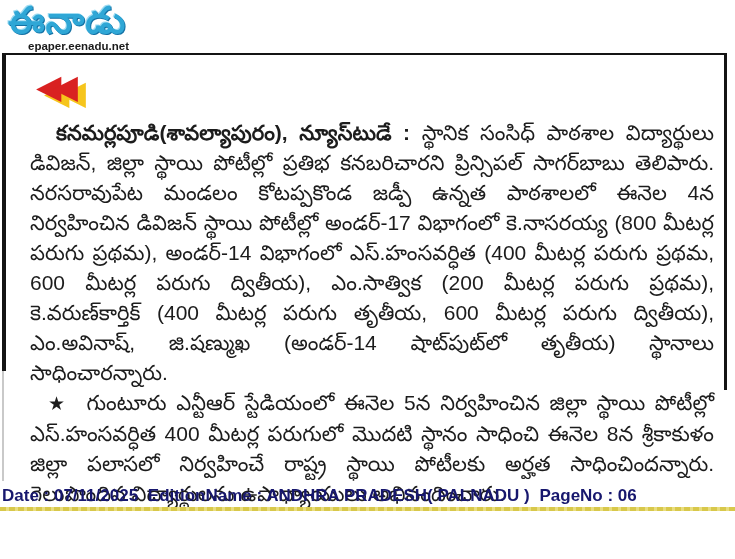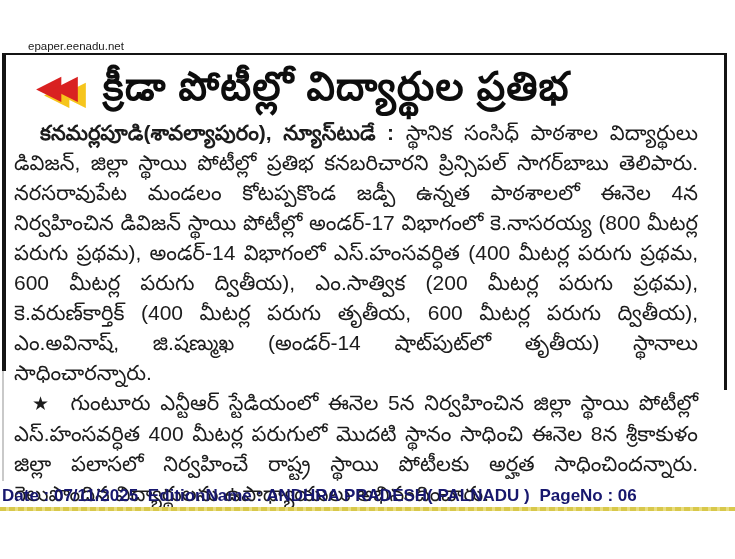--- a/index.html
+++ b/index.html
@@ -15,21 +15,21 @@
   .logo{
     position:absolute;left:8px;top:0px;
     font-size:37px;font-weight:bold;
     color:#2fa7d6;
     letter-spacing:1px;
     text-shadow:1px 1px 0 #1572a5, -1px -1px 0 #9fdcf2;
     cursor:pointer;
   }
   .site-url{
     position:absolute;left:28px;top:40px;
-    font-size:11.5px;font-weight:normal;color:#1b1b1b;
+    font-size:11.5px;font-weight:bold;color:#1b1b1b;
   }
 
   
   .border-top{position:absolute;left:6px;top:53px;width:721px;height:2px;background:#141414;}
   .border-left{position:absolute;left:2px;top:53px;width:4px;height:318px;background:#141414;}
   .border-left-faded{position:absolute;left:2px;top:371px;width:2px;height:110px;background:#c9c9c9;}
   .border-right{position:absolute;left:724px;top:53px;width:3px;height:337px;background:#141414;}
 
   
   .headline-row{
@@ -45,21 +45,21 @@
     flex:0 0 auto;
   }
   .headline-text{
     font-size:40px;font-weight:bold;color:#0d0d0d;
     line-height:1.1;white-space:nowrap;
     letter-spacing:1px;
   }
 
   
   .article-body{
-    position:absolute;left:14px;top:118px;width:684px;
+    position:absolute;left:30px;top:118px;width:684px;
     font-size:21px;line-height:30px;color:#1c1c1c;
     text-align:justify;
   }
   .article-body p{margin:0;}
   .p1{text-indent:26px;}
   .p2{text-indent:18px;}
   .dateline{font-weight:bold;}
   .star{font-size:19px;padding-right:8px;}
 
   
@@ -72,30 +72,30 @@
   .yellow-rule{
     position:absolute;left:0;top:507px;width:735px;height:4px;
     background:repeating-linear-gradient(90deg,#d8c84b 0 6px,#e9dd7e 6px 9px);
   }
 </style>
 </head>
 <body>
 
 <div class="page">
 
+  <div class="logo">ఈనాడు</div>
   <div class="site-url">epaper.eenadu.net</div>
 
   <div class="border-top"></div>
   <div class="border-left"></div>
   <div class="border-left-faded"></div>
   <div class="border-right"></div>
 
   <div class="headline-row">
     <span class="headline-marker">◀◀</span>
-    <span class="headline-text">క్రీడా పోటీల్లో విద్యార్థుల ప్రతిభ</span>
   </div>
 
   <div class="article-body">
     <p class="p1"><b class="dateline">కనమర్లపూడి(శావల్యాపురం), న్యూస్‌టుడే :</b><span> స్థానిక సంసిధ్ పాఠశాల విద్యార్థులు డివిజన్, జిల్లా స్థాయి పోటీల్లో ప్రతిభ కనబరిచారని ప్రిన్సిపల్ సాగర్‌బాబు తెలిపారు. నరసరావుపేట మండలం కోటప్పకొండ జడ్పీ ఉన్నత పాఠశాలలో ఈనెల 4న నిర్వహించిన డివిజన్ స్థాయి పోటీల్లో అండర్-17 విభాగంలో కె.నాసరయ్య (800 మీటర్ల పరుగు ప్రథమ), అండర్-14 విభాగంలో ఎస్.హంసవర్ధిత (400 మీటర్ల పరుగు ప్రథమ, 600 మీటర్ల పరుగు ద్వితీయ), ఎం.సాత్విక (200 మీటర్ల పరుగు ప్రథమ), కె.వరుణ్‌కార్తిక్ (400 మీటర్ల పరుగు తృతీయ, 600 మీటర్ల పరుగు ద్వితీయ), ఎం.అవినాష్, జి.షణ్ముఖ (అండర్-14 షాట్‌పుట్‌లో తృతీయ) స్థానాలు సాధించారన్నారు.</span></p>
     <p class="p2"><span class="star">★</span><span> గుంటూరు ఎన్టీఆర్ స్టేడియంలో ఈనెల 5న నిర్వహించిన జిల్లా స్థాయి పోటీల్లో ఎస్.హంసవర్ధిత 400 మీటర్ల పరుగులో మొదటి స్థానం సాధించి ఈనెల 8న శ్రీకాకుళం జిల్లా పలాసలో నిర్వహించే రాష్ట్ర స్థాయి పోటీలకు అర్హత సాధించిందన్నారు. గెలుపొందిన విద్యార్థులను ఉపాధ్యాయులు అభినందించారు.</span></p>
   </div>
 
   <div class="meta-footer">
     <span>Date : 07/11/2025</span>
     <span>EditionName : ANDHRA PRADESH( PALNADU )</span>

